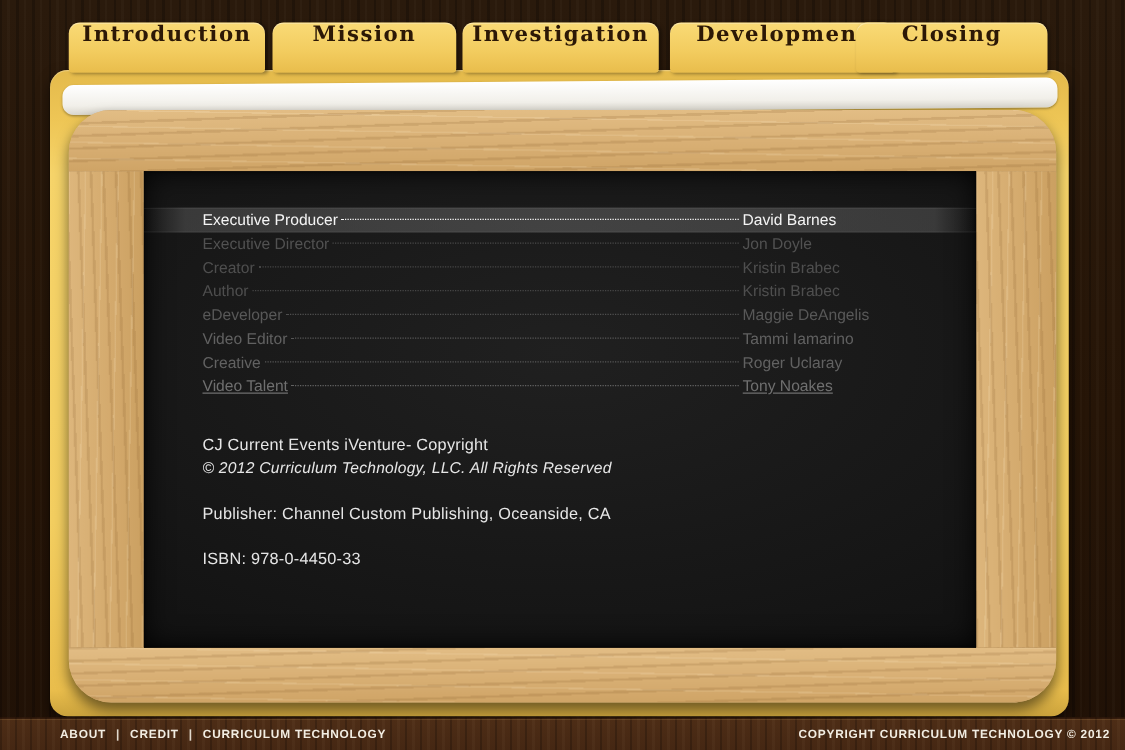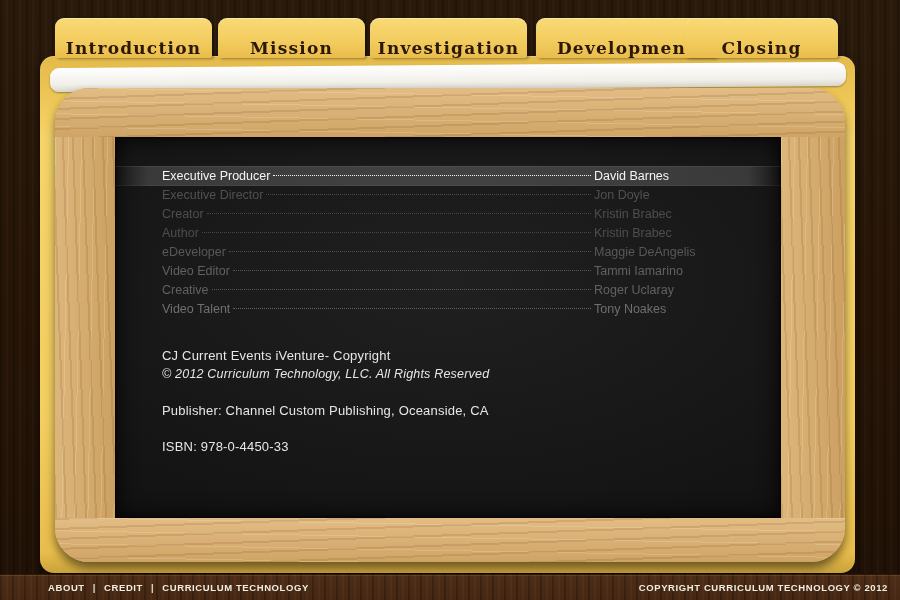--- a/index.html
+++ b/index.html
@@ -7,21 +7,21 @@
     width:900px;height:600px;position:relative;overflow:hidden;
     font-family:"Liberation Sans",sans-serif;
     background:
       repeating-linear-gradient(90deg, rgba(0,0,0,.22) 0 2px, rgba(0,0,0,0) 2px 6px, rgba(255,240,210,.025) 6px 8px, rgba(0,0,0,0) 8px 13px),
       linear-gradient(180deg,#2a1a0c 0%,#261507 55%,#201106 100%);
   }
 
   
   .tab{
     position:absolute;top:18px;height:40px;
-    display:flex;align-items:flex-end;justify-content:center;
+    display:flex;align-items:flex-start;justify-content:center;
     background:linear-gradient(180deg,#f9da76 0%,#f3cd60 55%,#e9bd4c 100%);
     border-radius:9px 9px 3px 3px;
     box-shadow:2px 1px 3px rgba(0,0,0,.35), inset 0 1px 0 rgba(255,255,255,.35);
     color:#2c1806;
     font-family:"DejaVu Serif","Liberation Serif",serif;
     font-size:17px;font-weight:700;letter-spacing:1.2px;
     cursor:pointer;z-index:3;
   }
   .tab:nth-of-type(1){left:55px;width:157px;}
   .tab:nth-of-type(2){left:218px;width:147px;}
@@ -85,21 +85,21 @@
     display:flex;align-items:baseline;
     height:19px;line-height:19px;font-size:12.5px;
     padding:0 12px 0 47px;white-space:nowrap;
   }
   .crow .leader{flex:1 1 auto;min-width:16px;border-bottom:1px dotted currentColor;margin:0 3px;transform:translateY(-4px);opacity:.85;}
   .crow .name{flex:0 0 175px;overflow:hidden;}
   .c-a{color:#515151;}
   .c-b{color:#4e4e4e;}
   .c-c{color:#585858;}
   .c-d{color:#616161;}
-  .c-e{color:#6f6f6f;}
+  .c-e{color:#6f6f6f;text-decoration:underline;}
   .crow.highlight{
     color:#f4f4f4;height:20px;line-height:20px;
     background:linear-gradient(90deg, rgba(95,95,95,0) 0%, rgba(92,92,92,.50) 5%, rgba(99,99,99,.55) 50%, rgba(92,92,92,.50) 95%, rgba(95,95,95,0) 100%);
     box-shadow:inset 0 1px 0 rgba(255,255,255,.07), inset 0 -1px 0 rgba(255,255,255,.05);
   }
   .crow.highlight .leader{opacity:1;}
 
   .infoblock{
     position:absolute;left:47px;top:209px;right:40px;
     color:#e6e6e6;font-size:13px;line-height:19px;letter-spacing:.2px;

